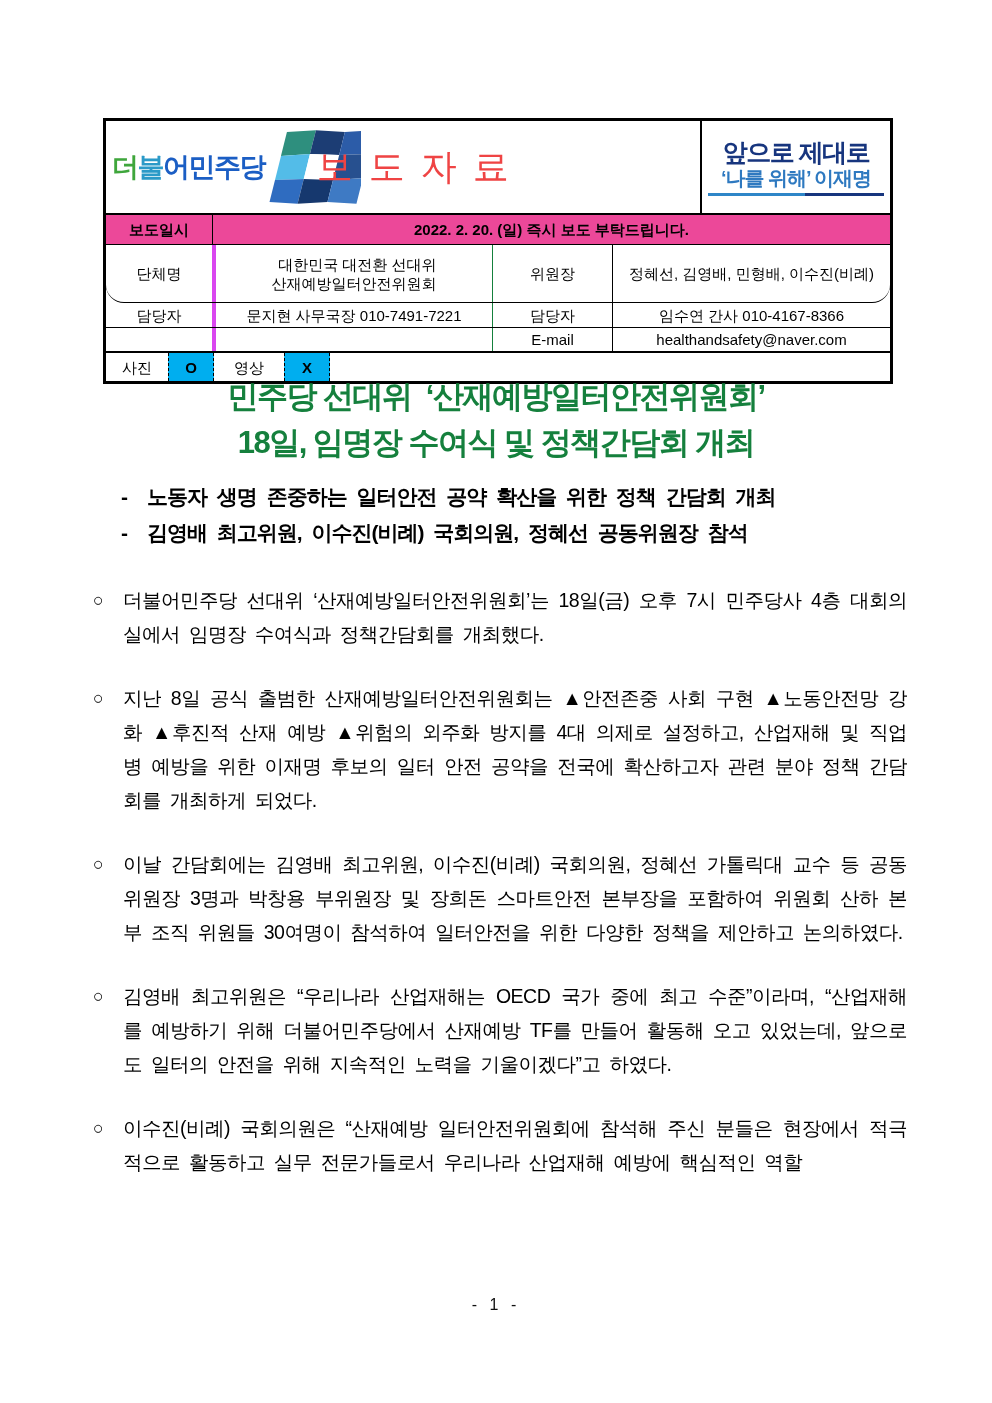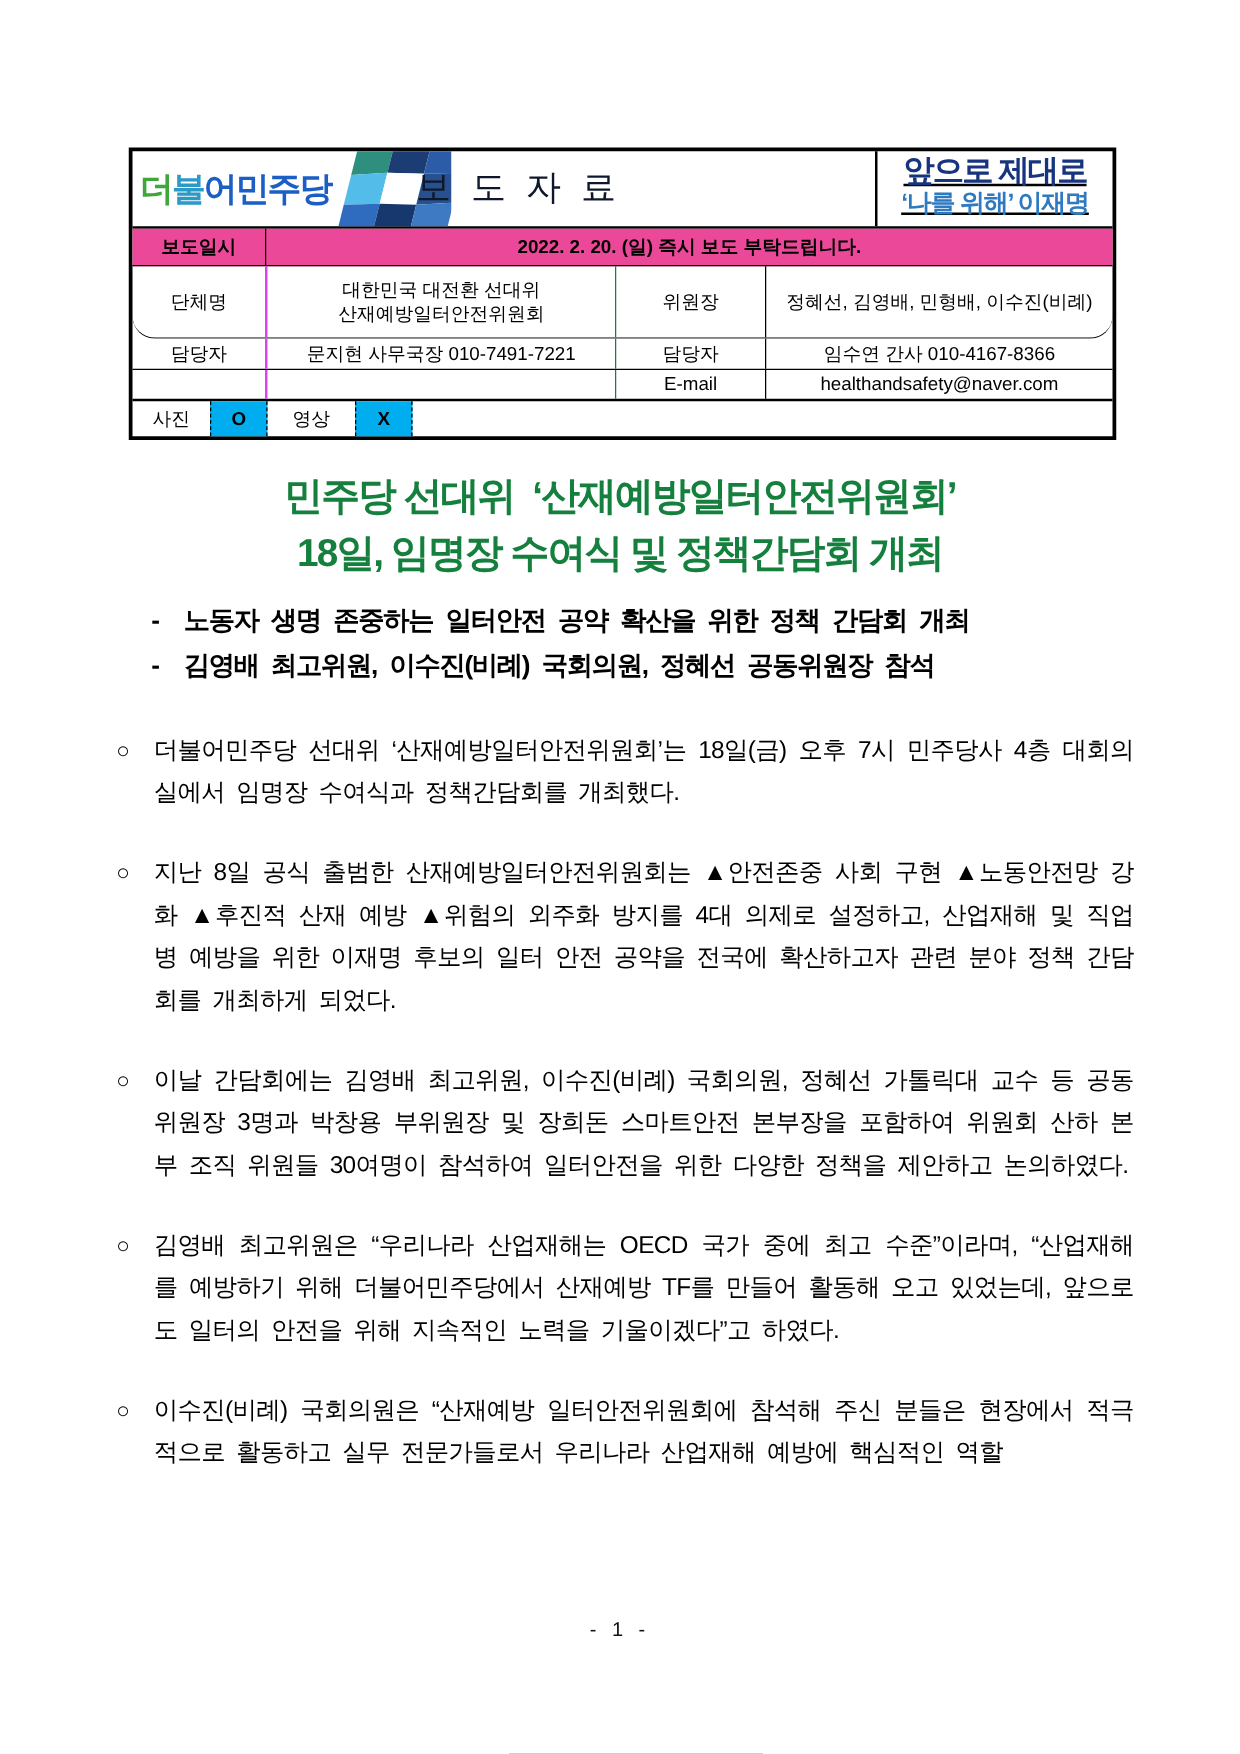--- a/index.html
+++ b/index.html
@@ -21,49 +21,49 @@
     background: #fff;
   }
   .t-row { display: flex; width: 100%; }
   .cell {
     display: flex; align-items: center; justify-content: center;
     font-size: 15px; line-height: 19px; text-align: center;
     overflow: hidden;
   }
 
   
-  .header-band { height: 62px; border-bottom: 2px solid #000; text-decoration: underline; }
+  .header-band { height: 94px; border-bottom: 2px solid #000; }
   .brand-cell { position: relative; flex: 1 1 auto; }
   .logo-wrap {
     position: absolute; left: 6px; top: 50%; transform: translateY(-50%);
     display: flex; align-items: center;
   }
   .logo-text { font-size: 27px; font-weight: 800; letter-spacing: -1.5px; white-space: nowrap; }
   .logo-p1 { color: #3fa63c; }
   .logo-p2 { color: #2b9ac8; }
   .logo-p3 { color: #1b5ec4; }
   .flag-svg { margin-left: 4px; }
   .doc-type {
     position: absolute; left: 53%; top: 50%; transform: translate(-50%,-50%);
     font-family: "Liberation Serif", serif;
-    font-size: 28px; letter-spacing: 16px; white-space: nowrap; color: #0f172a;
+    font-size: 36px; letter-spacing: 16px; white-space: nowrap; color: #ef4444;
   }
   .slogan-cell {
     width: 190px; border-left: 2px solid #000;
     flex-direction: column; justify-content: center; padding: 4px 6px 4px 6px;
   }
   .slogan1 { font-size: 25px; font-weight: 900; color: #17357e; letter-spacing: -1.5px; line-height: 27px; white-space: nowrap; }
   .slogan2 { font-size: 20px; font-weight: 600; color: #2e79c0; letter-spacing: -1px; line-height: 24px; white-space: nowrap; }
   .slogan-underline { display: flex; width: 176px; height: 3px; margin-top: 3px; }
   .u-left  { width: 55%; height: 100%; background: #2e86c8; }
   .u-right { width: 45%; height: 100%; background: #17357e; }
 
   
   .c1 { width: 106px; }
-  .c2 { width: 280px; border-left: 2px solid #d946ef; }
+  .c2 { width: 280px; border-left: 4px solid #d946ef; text-align: right; }
   .c3 { width: 120px; border-left: 1px solid #15803d; }
   .c4 { flex: 1 1 auto; border-left: 1px solid #000; }
 
   .row-release { height: 30px; background: #ec4899; border-bottom: 1px solid #000; }
   .row-release .cell { font-weight: bold; }
   .row-org { height: 58px; border-bottom: 1px solid #000; border-radius: 18px; }
   .multi-line { white-space: pre-line; }
   .row-contact { height: 25px; border-bottom: 1px solid #000; }
   .row-email { height: 25px; border-bottom: 2px solid #000; }
   .row-media { height: 28px; }

